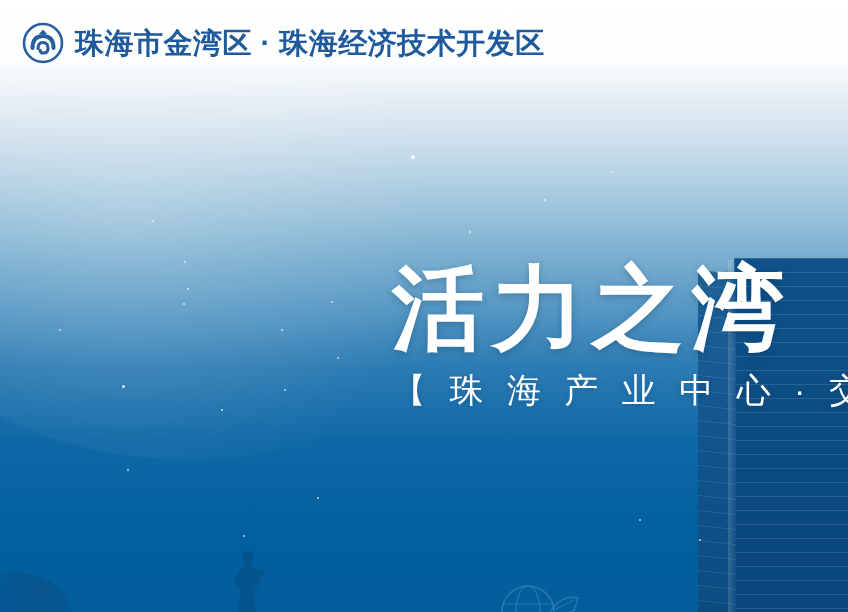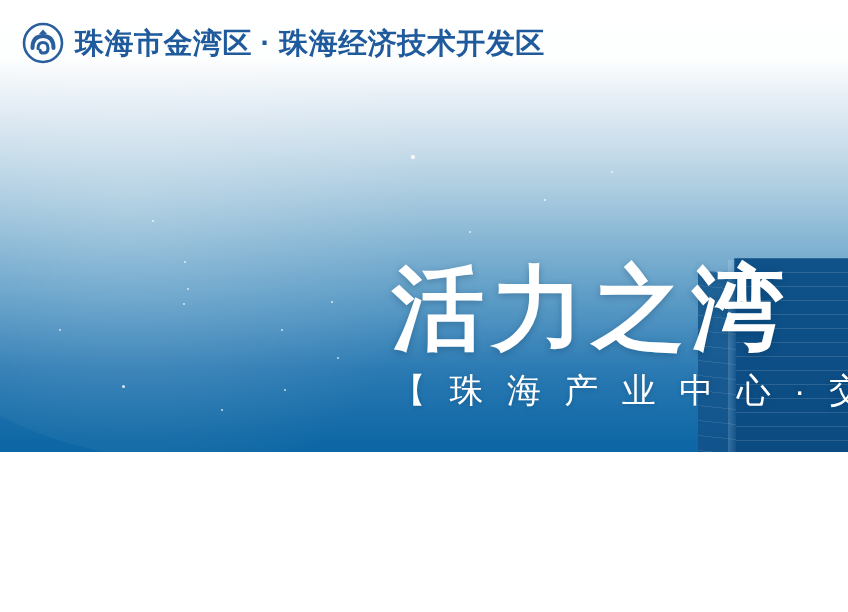--- a/index.html
+++ b/index.html
@@ -7,21 +7,21 @@
     padding: 0;
     background: #ffffff;
   }
   body {
     font-family: "Liberation Sans", "DejaVu Sans", sans-serif;
   }
 
   #page {
     position: relative;
     width: 848px;
-    height: 452px;
+    height: 612px;
     overflow: hidden;
     background: #ffffff;
   }
 
   
   .hero {
     position: absolute;
     inset: 0;
     overflow: hidden;
     background:

